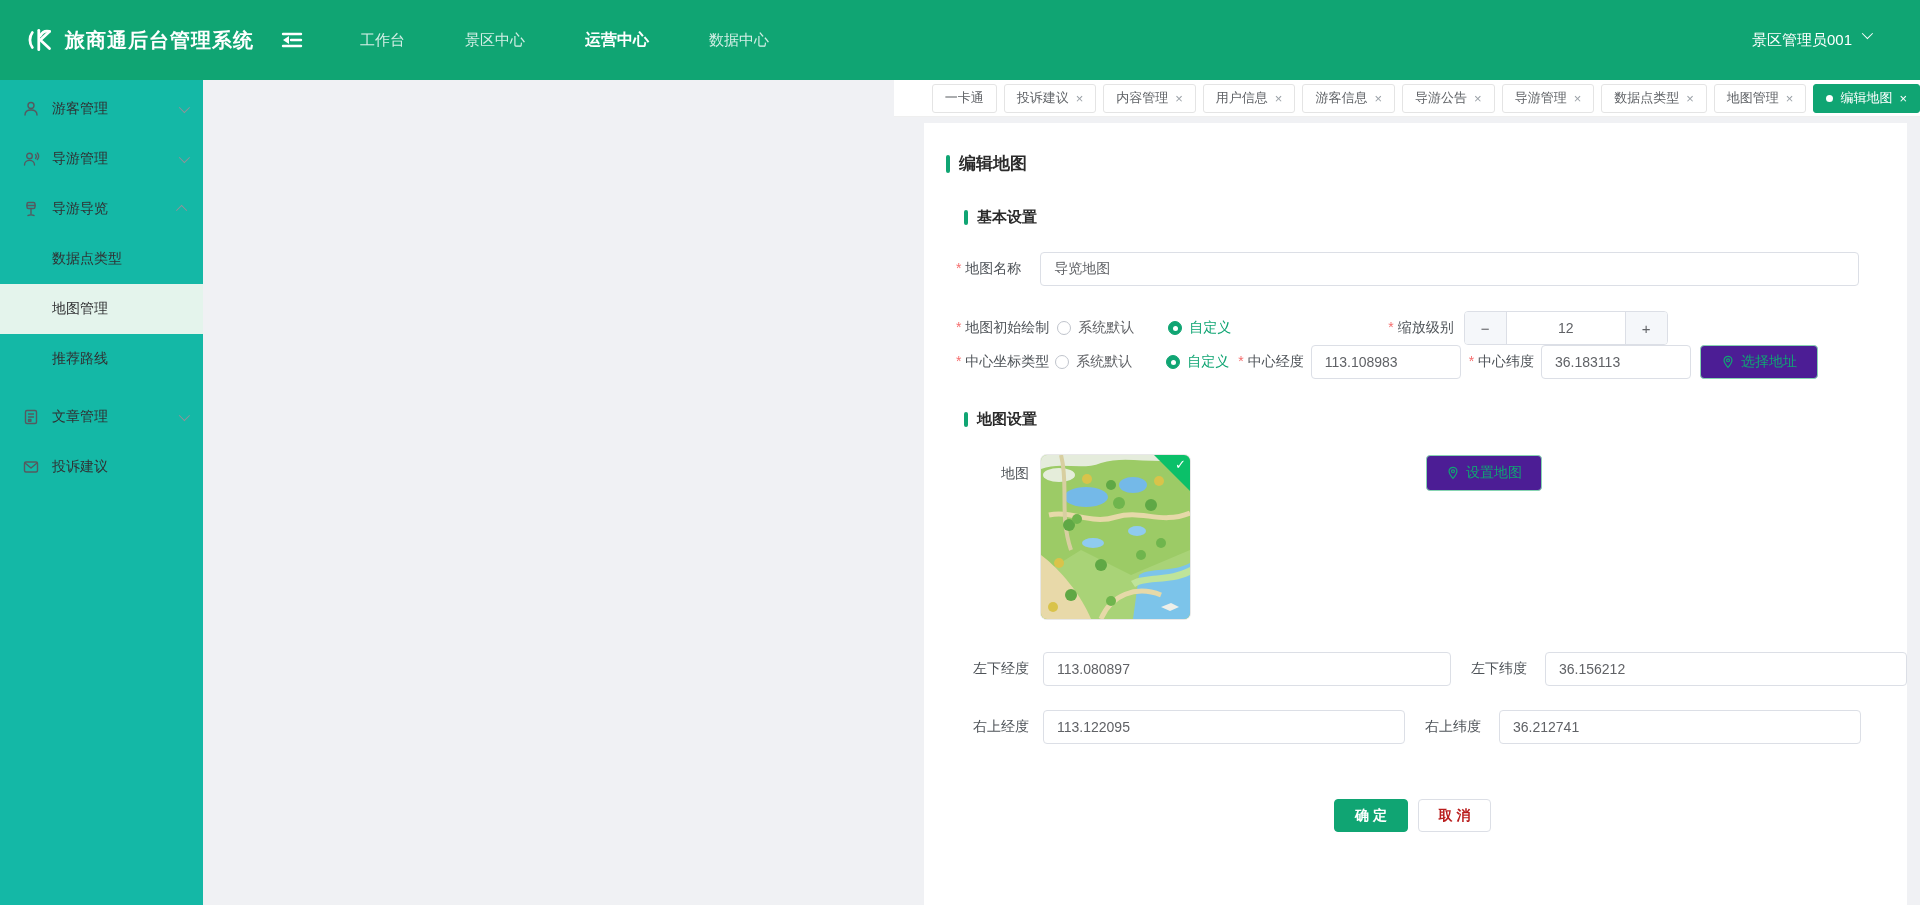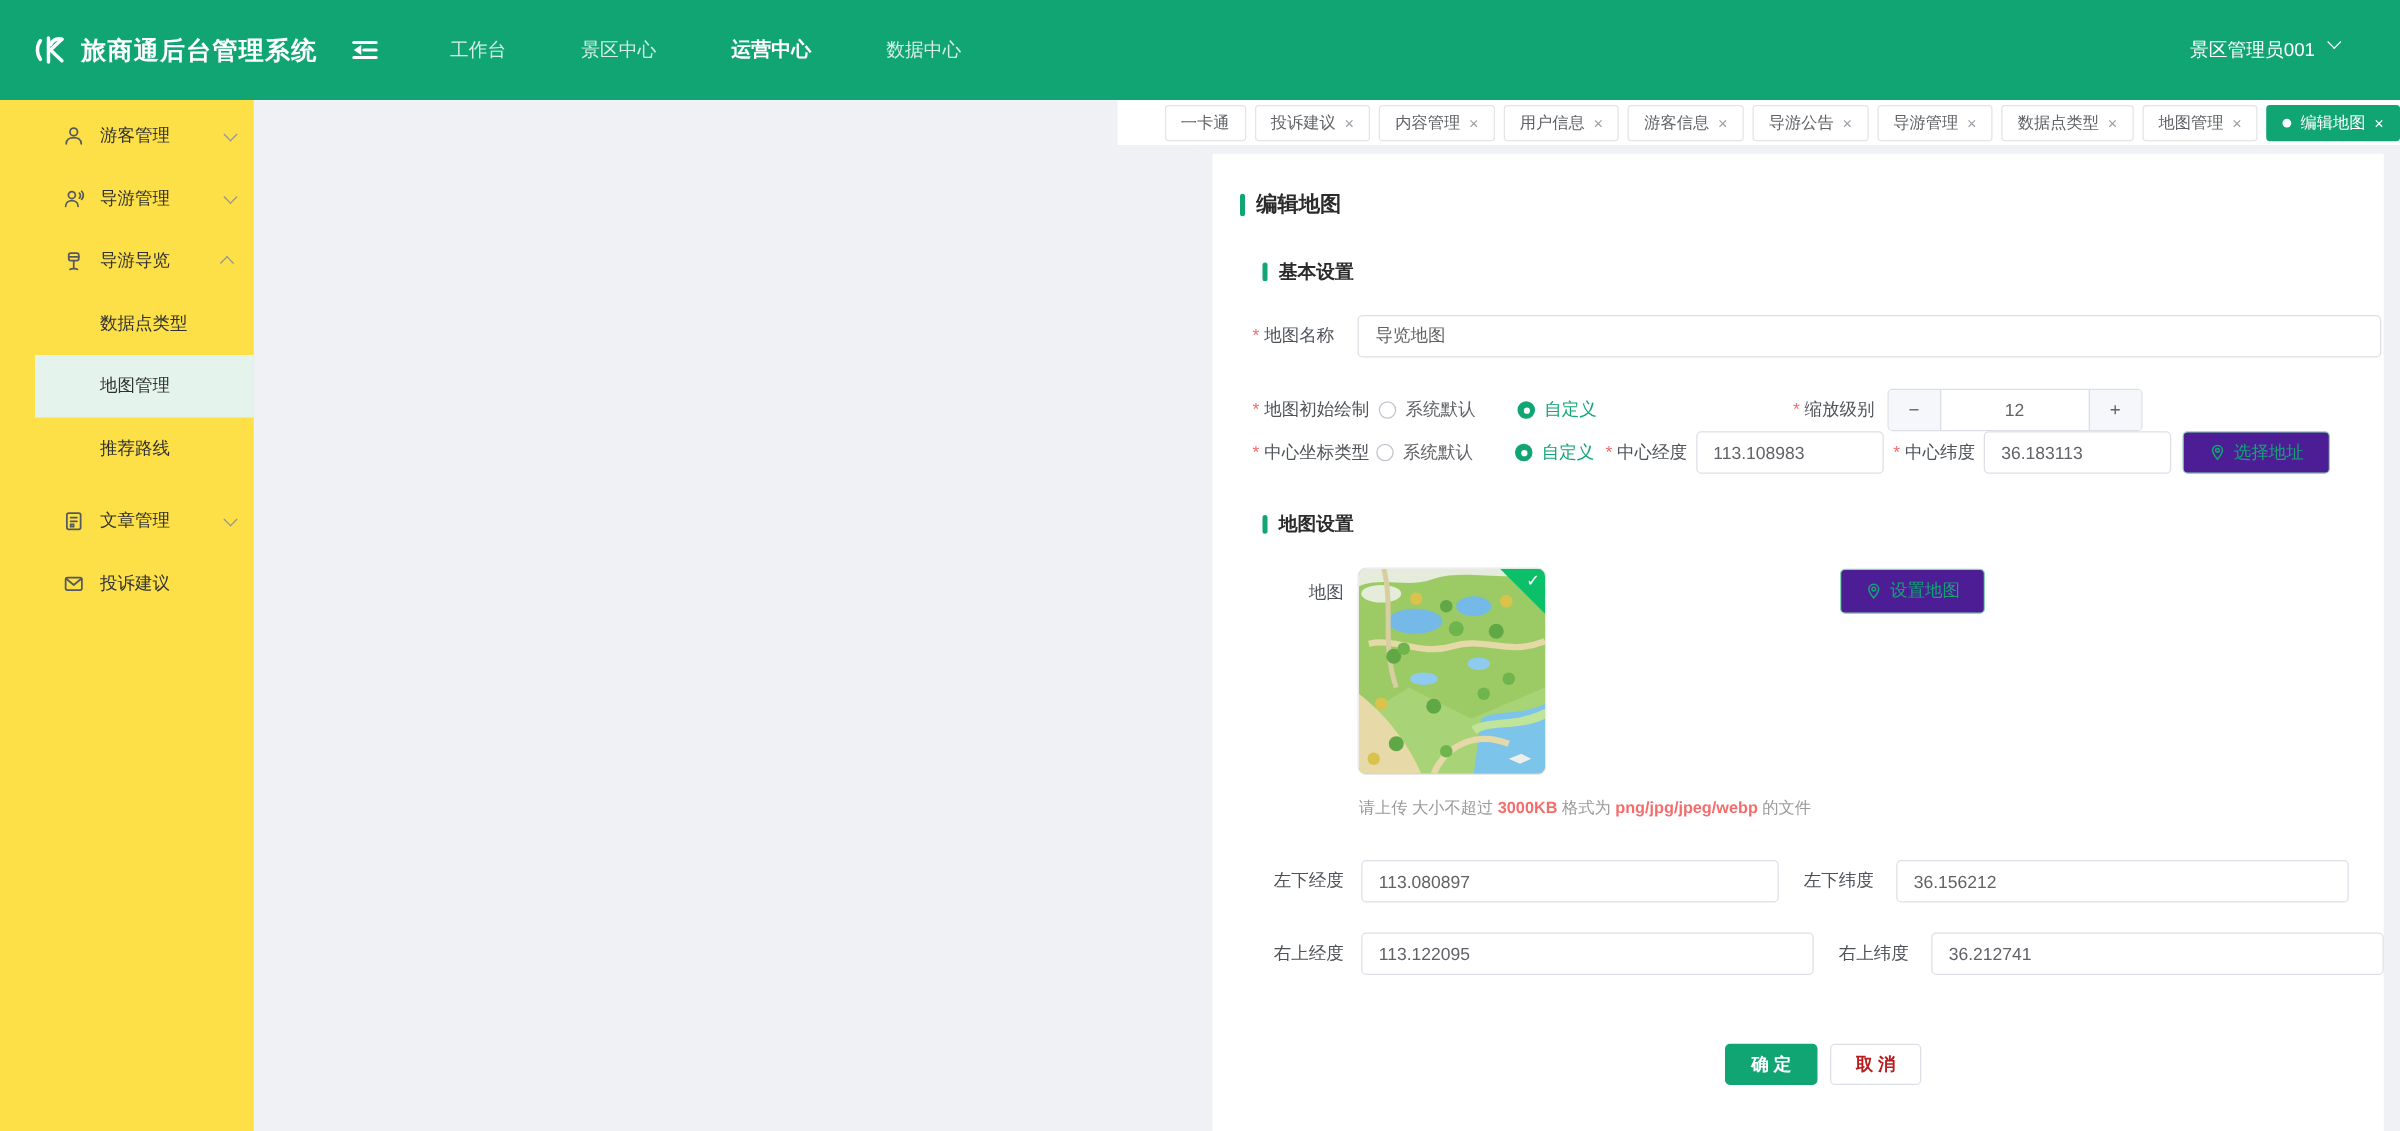--- a/index.html
+++ b/index.html
@@ -15,21 +15,21 @@
   .topmenu-item { font-size:15px; color:rgba(255,255,255,.82); cursor:pointer; white-space:nowrap; }
   .topmenu-item.active { color:#fff; font-weight:bold; font-size:16px; }
   .nav-user { position:absolute; right:50px; display:flex; align-items:flex-start; gap:10px; font-size:15px; cursor:pointer;margin-left:24px; }
   .chev { width:8px; height:8px; border-right:1.6px solid #909399; border-bottom:1.6px solid #909399; display:inline-block; }
   .chev.down { transform:rotate(45deg) translateY(-2px); }
   .chev.up   { transform:rotate(-135deg) translateY(-2px); }
   .chev.white { border-color:#fff; }
 
   
   .layout { display:flex; height:825px; }
-  .sidebar { width:203px; background:#fde047; flex:none; padding-top:4px;padding-left:28px; }
+  .sidebar { width:203px; background:#14b8a6; flex:none; padding-top:4px; }
   .side-item { height:50px; display:flex; align-items:center; padding:0 16px 0 22px; font-size:14px; color:#303133; cursor:pointer; position:relative; }
   .side-item .icon { width:18px; height:18px; margin-right:12px; flex:none; display:flex; align-items:center; }
   .side-item .s-label { flex:1; }
   .side-sub { height:50px; display:flex; align-items:center; padding-left:52px; font-size:14px; color:#303133; cursor:pointer; }
   .side-sub.active { background:#E4F4EC; }
   .side-gap { height:8px; }
 
   .main { flex:1; display:flex; flex-direction:column; min-width:0;align-items:flex-end; }
   .tabbar { height:37px; background:#fff; display:flex; align-items:center; padding-left:38px; gap:7px; border-bottom:1px solid #efefef; }
   .tab { height:29px; background:#fff; border:1px solid #e4e4e4; border-radius:3px; display:flex; align-items:center; padding:0 12px; font-size:13px; color:#5f6266; cursor:pointer; white-space:nowrap; gap:7px; }
@@ -325,27 +325,24 @@
           </div>
           <button class="ghost-btn" style="width:116px; height:36px; margin-left:236px;">
             <svg width="14" height="14" viewBox="0 0 16 16" stroke="#10A573" fill="none" stroke-width="1.4">
               <path d="M8 1.6 C5.4 1.6 3.5 3.6 3.5 6 C3.5 9 8 14.2 8 14.2 S12.5 9 12.5 6 C12.5 3.6 10.6 1.6 8 1.6 Z"></path>
                 <circle cx="8" cy="6" r="1.7"></circle>
             </svg>
             <span>设置地图</span>
           </button>
         </div>
 
-        <div class="hint">
-          <span>请上传 大小不超过 </span><span class="red">3000KB</span><span> 格式为 </span><span class="red">png/jpg/jpeg/webp</span><span> 的文件</span>
-        </div>
 
         <div class="frow" style="margin-left:49px; margin-top:33px;">
           <span class="flabel" style="width:63px;">左下经度</span>
-          <input class="inp" style="width: 334px; margin-left: 7px;" value="113.080897">
+          <input class="inp" style="width: 408px; margin-left: 7px;" value="113.080897">
           <span class="flabel" style="width:62px; margin-left:20px;">左下纬度</span>
           <input class="inp" style="width: 362px; margin-left: 12px;" value="36.156212">
         </div>
 
         <div class="frow" style="margin-left:49px; margin-top:24px;">
           <span class="flabel" style="width:63px;">右上经度</span>
           <input class="inp" style="width: 362px; margin-left: 7px;" value="113.122095">
           <span class="flabel" style="width:62px; margin-left:20px;">右上纬度</span>
           <input class="inp" style="width: 362px; margin-left: 12px;" value="36.212741">
         </div>

